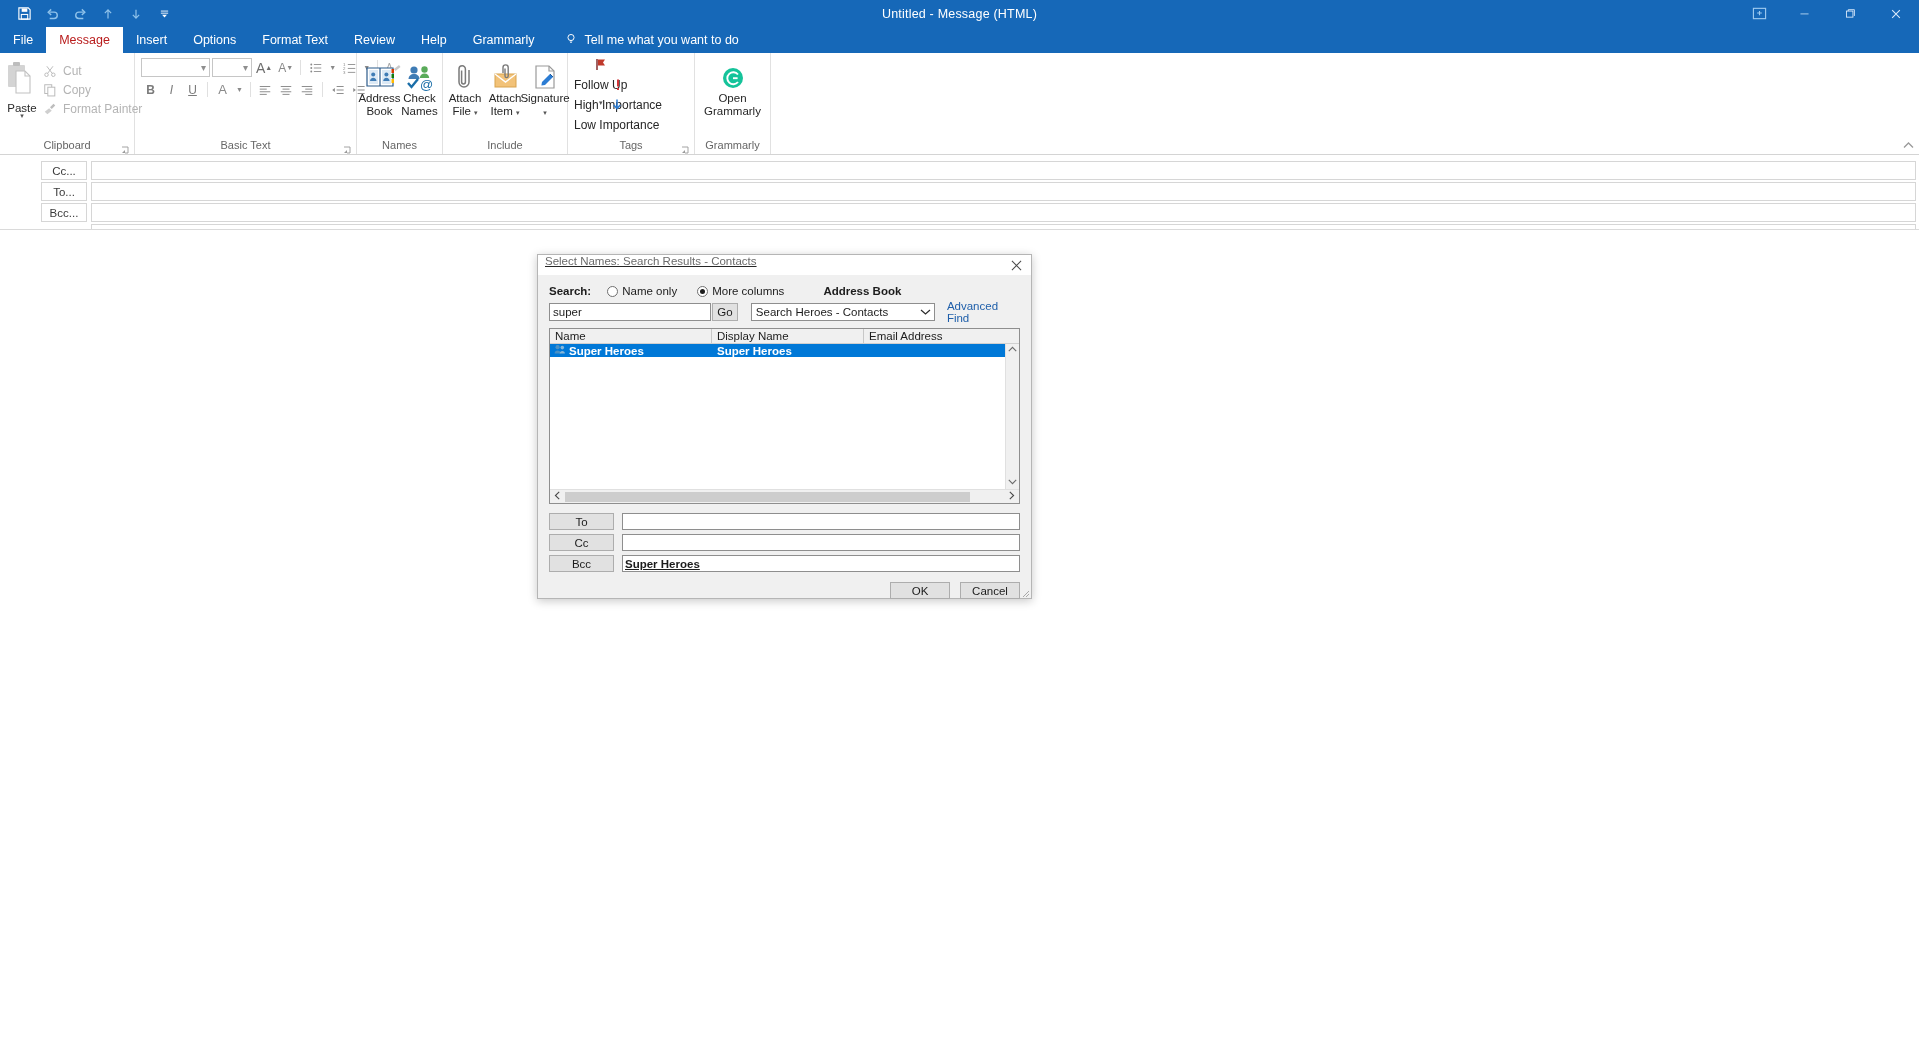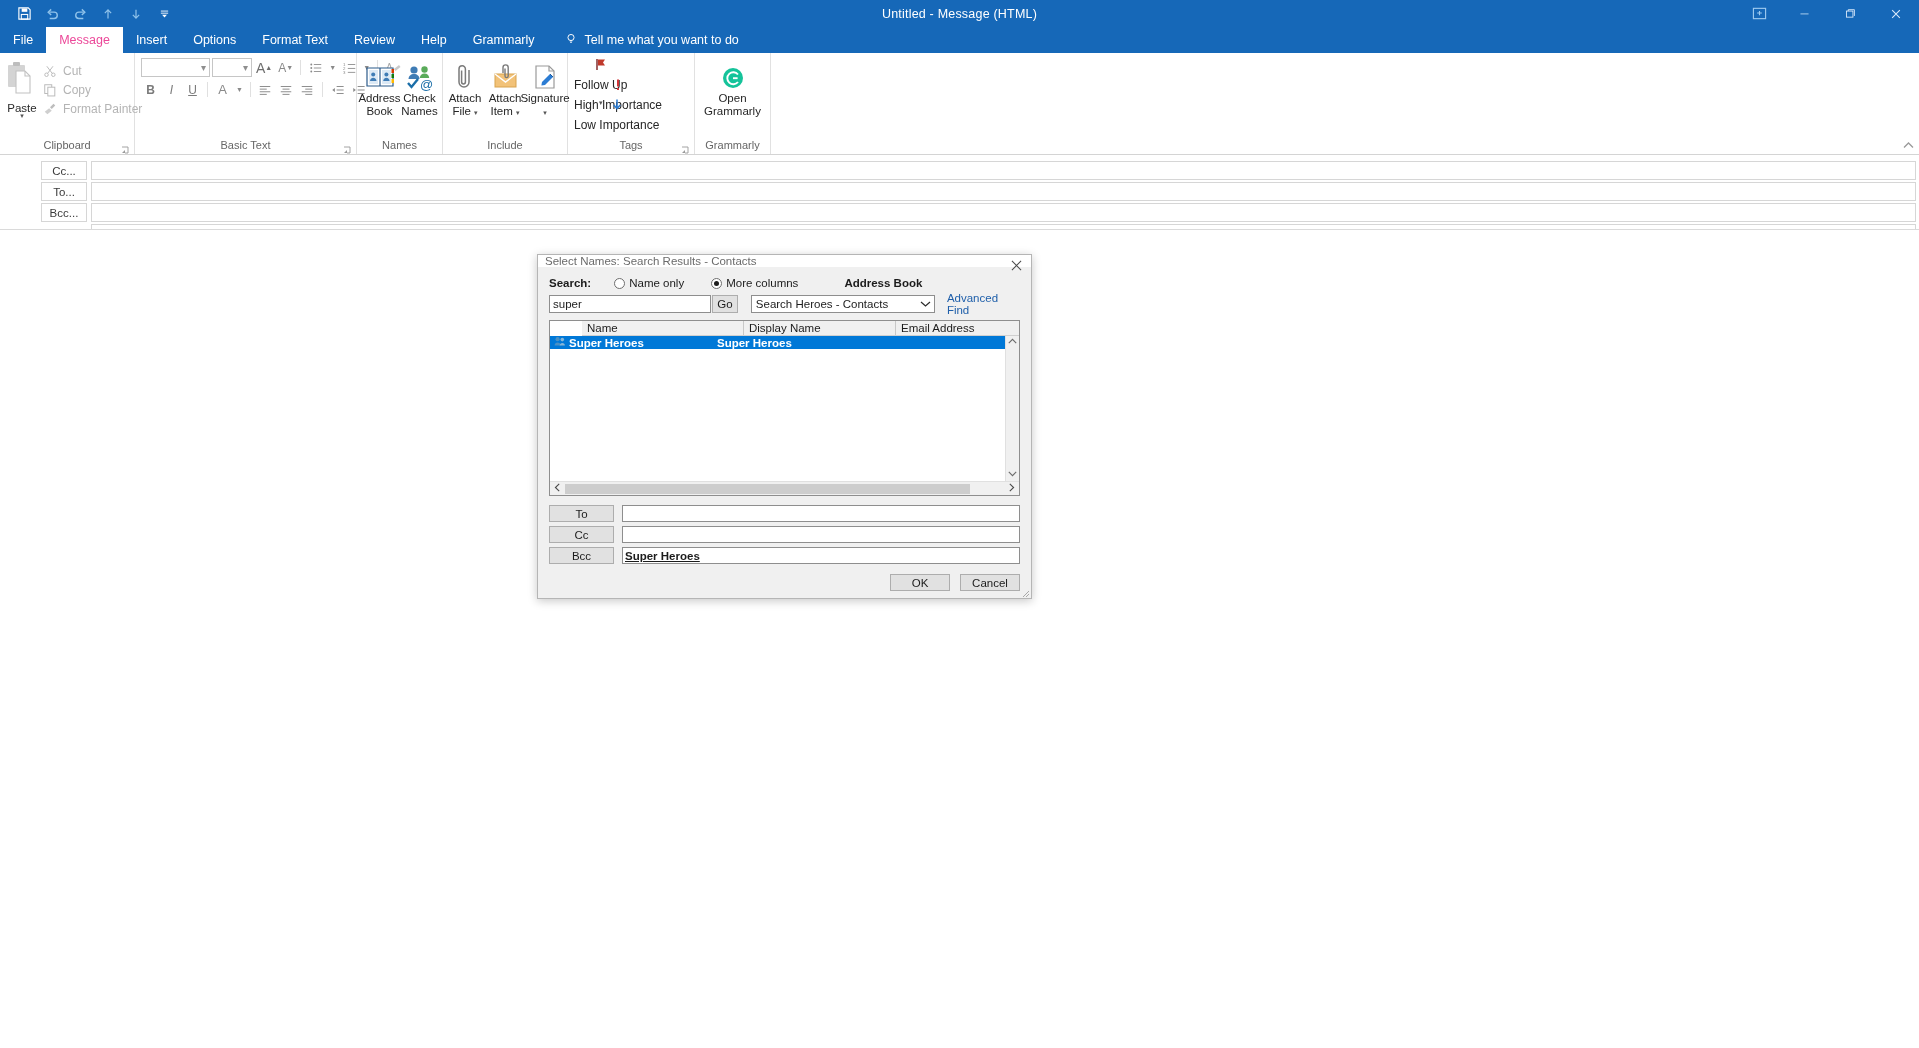--- a/index.html
+++ b/index.html
@@ -41,21 +41,21 @@
 
   
   #tabstrip {
     height:26px; background:#1668b8; display:flex; align-items:stretch;
     padding-left:0px;
   }
   .tab {
     display:flex; align-items:center; padding:0 13px;
     color:#ffffff; font-size:12.5px; white-space:nowrap;
   }
-  .tab.active { background:#ffffff; color:#ec4899; }
+  .tab.active { background:#ffffff; color:#b91c1c; }
   #tellme {
     display:flex; align-items:center; gap:7px; padding:0 12px 0 16px;
     color:#ffffff; font-size:12.5px; white-space:nowrap;
   }
 
   
   #ribbon {
     position:relative; height:102px; background:#ffffff;
     border-bottom:1px solid #d4d4d4;
     display:flex; align-items:stretch;
@@ -159,30 +159,30 @@
 
   
   #dlg {
     position:absolute; left:537px; top:254px; width:495px; height:345px;
     background:#f0f0f0; border:1px solid #b5b5b5;
     box-shadow:0 2px 9px rgba(0,0,0,.22);
     display:flex; flex-direction:column;
   }
   #dlg-title {
     height:21px; background:#ffffff; display:flex; align-items:flex-start;
-    padding:0 0 0 7px; position:relative;
+    padding:0 0 8px 7px; position:relative;text-decoration:underline;
   }
   #dlg-title .t { font-size:11.5px; color:#6b6b6b; }
   #dlg-close {
     position:absolute; right:0; top:0; width:30px; height:21px;
     display:flex; align-items:center; justify-content:center; color:#4a4a4a;
   }
   #dlg-body { flex:1; padding:8px 11px 0 11px; display:flex; flex-direction:column; }
 
-  .srow1 { display:flex; align-items:center; gap:13px; height:16px; margin-bottom:4px; }
+  .srow1 { display:flex; align-items:center; gap:6px; height:16px; margin-bottom:4px; }
   .srow1 .lbl-search { font-size:11.5px; font-weight:bold; color:#1c1c1c; margin-right:10px; }
   .radio-wrap { display:flex; align-items:center; gap:4px; margin-right:14px; font-size:11.5px; color:#1c1c1c; }
   .radio {
     width:11px; height:11px; border-radius:50%; border:1px solid #6f6f6f; background:#fff;
     display:flex; align-items:center; justify-content:center;
   }
   .radio .dot { width:5px; height:5px; border-radius:50%; background:#1c1c1c; display:none; }
   .radio.checked .dot { display:block; }
   .ab-label { font-size:11.5px; font-weight:bold; color:#1c1c1c; margin-left:19px; }
 
@@ -202,21 +202,21 @@
   }
   #ab-select .v { font-size:11.5px; color:#1c1c1c; padding-left:4px; }
   #ab-select .chev {
     position:absolute; right:0; top:0; bottom:0; width:17px;
     display:flex; align-items:center; justify-content:center; color:#2b2b2b;
   }
   #adv-find { margin-left:12px; font-size:11.5px; color:#1f5faa; }
 
   
   #list-wrap { border:1px solid #8e8e8e; background:#fff; height:176px; display:flex; flex-direction:column; }
-  #list-head { height:15px; background:#f0f0f0; display:flex; border-bottom:1px solid #d0d0d0;margin-left:32px; }
+  #list-head { height:15px; background:#f0f0f0; display:flex; border-bottom:1px solid #d0d0d0; }
   .lh {
     font-size:11.5px; color:#1c1c1c; padding-left:5px; display:flex; align-items:center;
     border-right:1px solid #c8c8c8; background:#f0f0f0;
   }
   .lh.c1 { width:162px; }
   .lh.c2 { width:152px; }
   .lh.c3 { flex:1; border-right:none; }
   #list-inner { flex:1; display:flex; }
   #list-items { flex:1; position:relative; }
   .lrow { height:13px; display:flex; align-items:center; }

